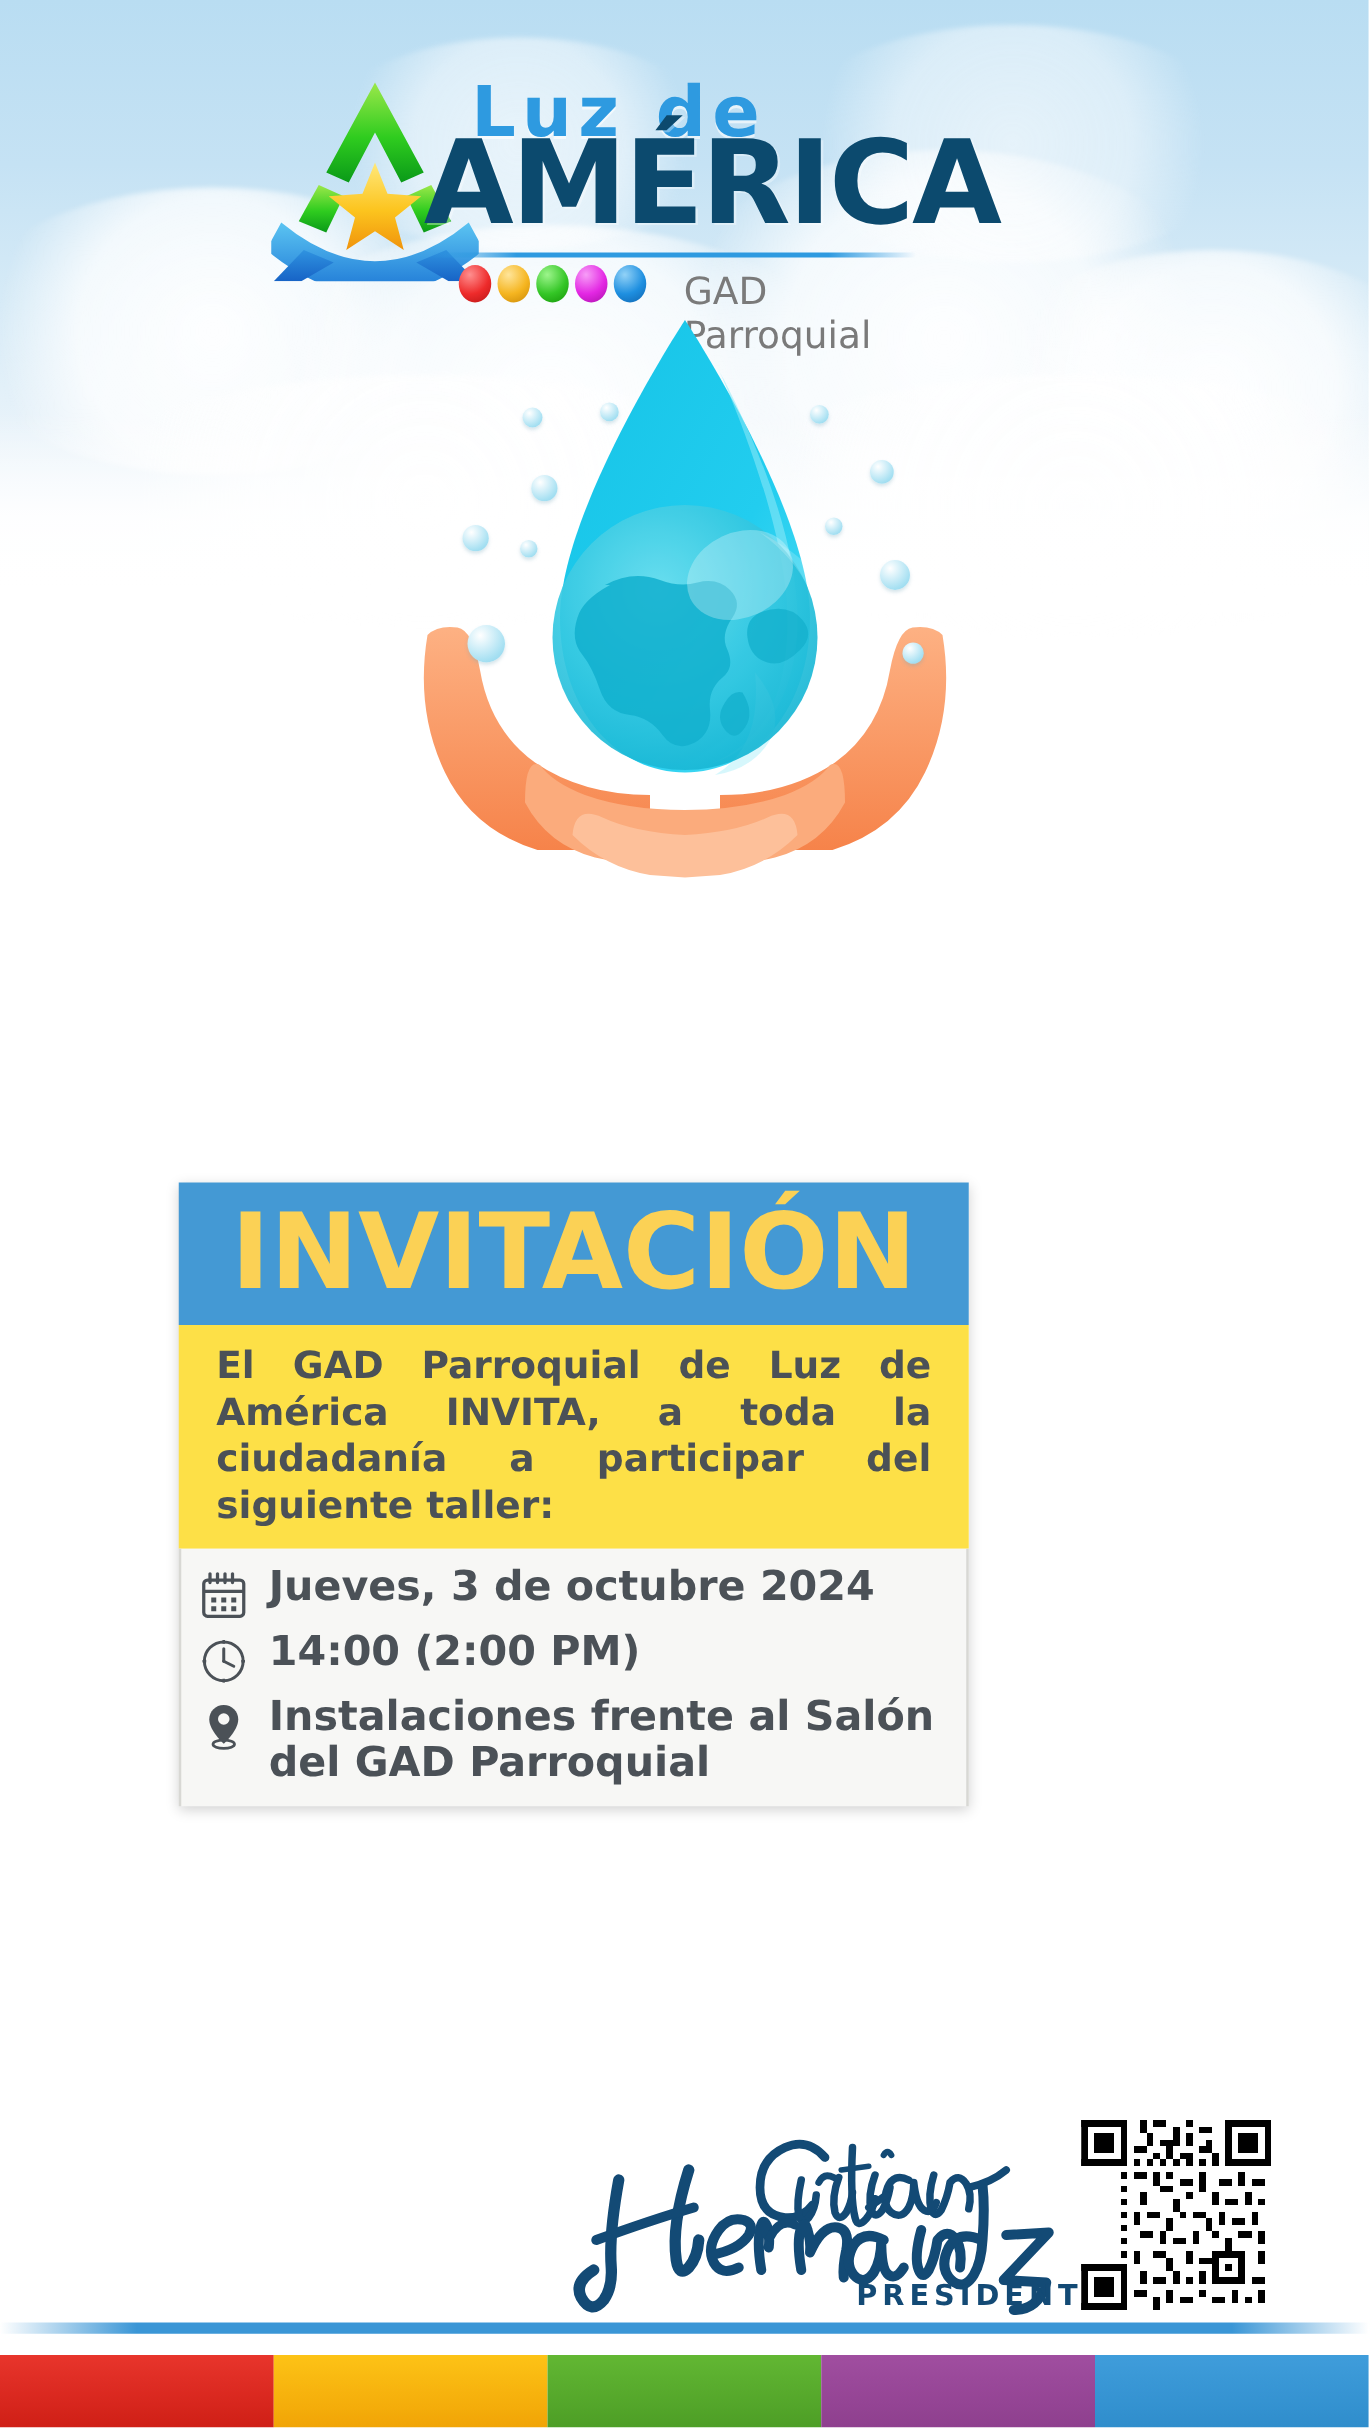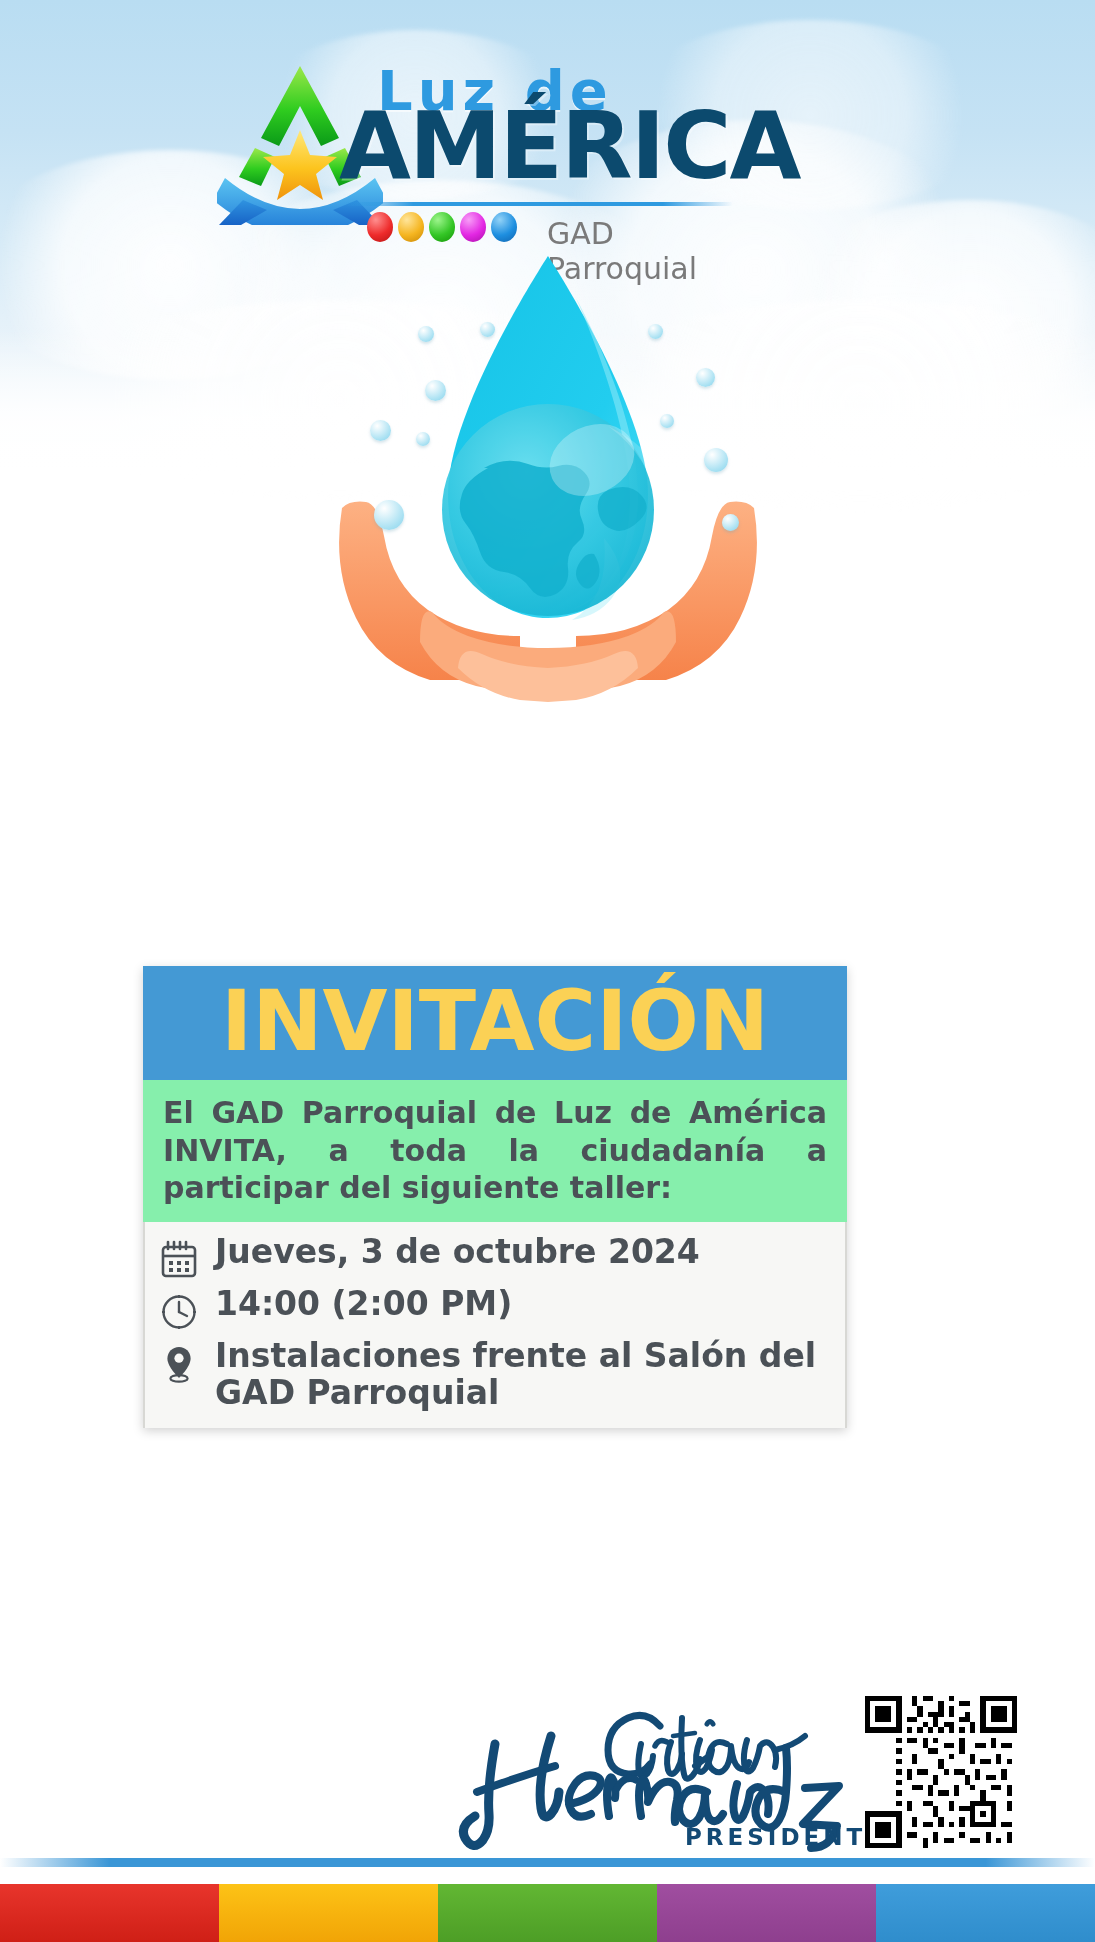--- a/index.html
+++ b/index.html
@@ -74,34 +74,34 @@
   .art { position:absolute; left:0; top:238px; width:1095px; height:500px; }
   .art-inner { position:relative; width:480px; height:500px; margin:0 auto; }
   .bubble {
     position:absolute; border-radius:50%;
     background:radial-gradient(circle at 34% 28%, #ffffff 0%, #cfeef8 38%, #a6e0f2 70%, #8ed2ea 100%);
     box-shadow:0 2px 3px rgba(120,170,190,.30);
   }
 
   
   .card {
-    position:absolute; left:143px; top:966px; width:704px;
+    position:absolute; left:143px; top:946px; width:632px;
     box-shadow:0 3px 10px rgba(0,0,0,.18);
   }
   .band-invite {
     background:#4499d4; padding:14px 0 18px;
     text-align:center;
   }
   .band-invite .t {
     color:#fbd155; font-size:84px; font-weight:bold; line-height:.98;
     letter-spacing:0px;
     font-family:"DejaVu Sans", sans-serif;
   }
   .band-intro {
-    background:#86efac; padding:14px 20px 16px;
+    background:#fde047; padding:14px 30px 16px;
   }
   .band-intro .t {
     color:#4b5157; font-size:30px; font-weight:bold; line-height:1.24;
     text-align:justify; text-align-last:left;
     font-family:"DejaVu Sans", sans-serif;
   }
   .band-topic {
     background:#4499d4; padding:14px 18px 18px;
     border-left:3px solid #f0b429;
   }

